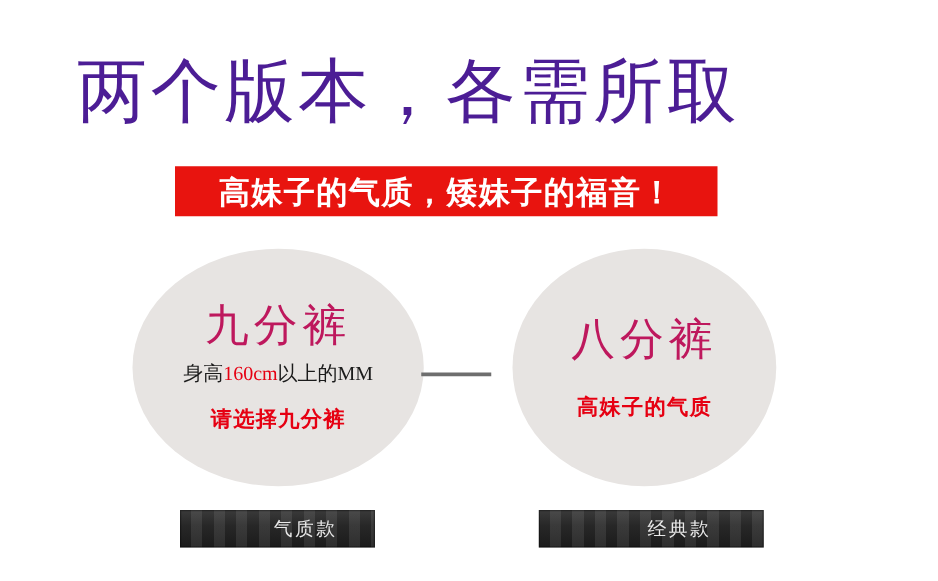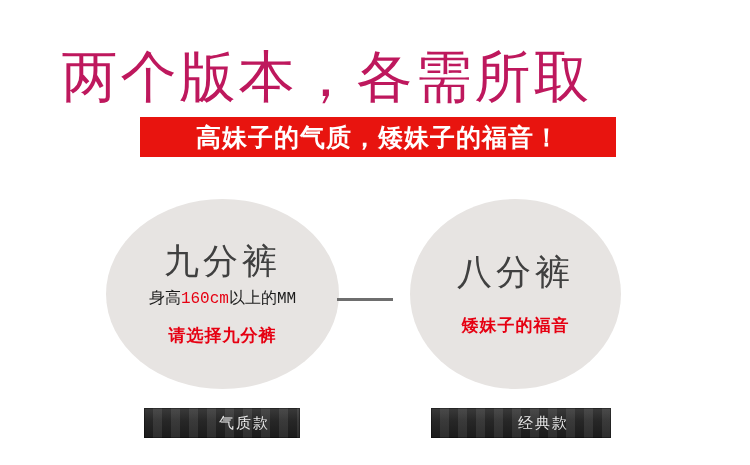--- a/index.html
+++ b/index.html
@@ -25,33 +25,33 @@
   
   .headline {
     position: absolute;
     left: 0;
     top: 44px;
     width: 654px;
     text-align: center;
     font-size: 56px;
     line-height: 66px;
     letter-spacing: 3px;
-    color: #be185d;
+    color: #4c1d95;
     font-weight: 400;
-    font-family: Liberation Serif, serif;
+    font-family: Liberation Mono, monospace;
     white-space: nowrap;
     -webkit-font-smoothing: antialiased;
   }
 
   
   .banner {
     position: absolute;
     left: 140px;
-    top: 117px;
-    width: 476px;
+    top: 133px;
+    width: 434px;
     height: 40px;
     background: #e8140f;
     display: flex;
     align-items: center;
     justify-content: center;
   }
   .banner-text {
     color: #ffffff;
     font-size: 25px;
     line-height: 25px;
@@ -89,33 +89,33 @@
     display: flex;
     flex-direction: column;
     align-items: center;
     justify-content: center;
     text-align: center;
   }
 
   .circle-title {
     font-size: 35px;
     line-height: 40px;
-    color: #404040;
+    color: #be185d;
     letter-spacing: 4px;
     font-weight: 400;
     margin-bottom: 8px;
     white-space: nowrap;
     font-family: "DejaVu Sans", "Liberation Sans", sans-serif;
   }
   .circle-sub {
     font-size: 16px;
     line-height: 21px;
     color: #1b1b1b;
     white-space: nowrap;
-    font-family: Liberation Mono, monospace;
+    font-family: Liberation Serif, serif;
   }
   .circle-sub .hl {
     color: #e60012;
   }
   .circle-cta {
     font-size: 17px;
     line-height: 23px;
     color: #e60012;
     font-weight: bold;
     letter-spacing: 1px;
@@ -185,21 +185,21 @@
       </div>
       <div class="circle-cta">请选择九分裤</div>
     </div>
   </div>
 
   <div class="connector"></div>
 
   <div class="circle circle-right">
     <div class="circle-content">
       <div class="circle-title">八分裤</div>
-      <div class="circle-cta">矮妹子的福音</div>
+      <div class="circle-cta">高妹子的气质</div>
     </div>
   </div>
 
   <div class="tag-bar tag-bar-left">
     <span class="tag-text">气质款</span>
   </div>
 
   <div class="tag-bar tag-bar-right">
     <span class="tag-text">经典款</span>
   </div>

